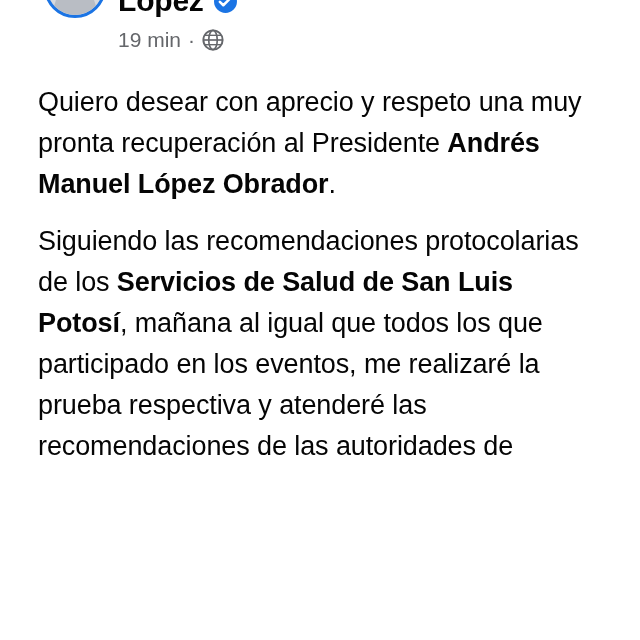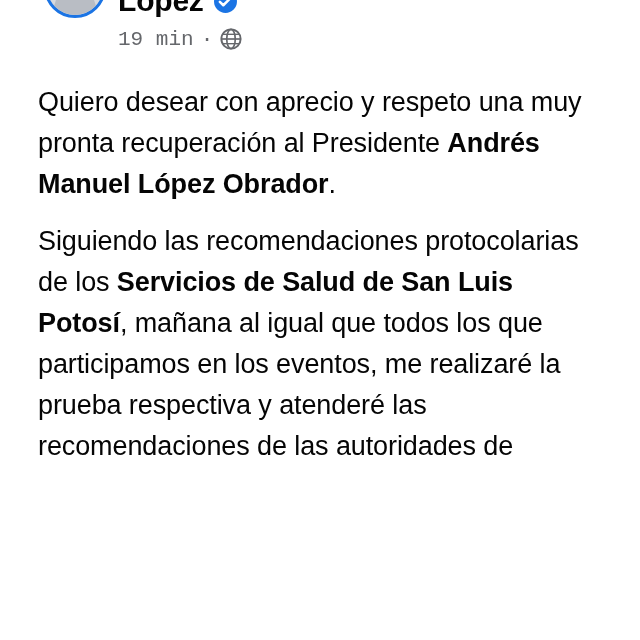--- a/index.html
+++ b/index.html
@@ -70,25 +70,25 @@
   }
   .verified {
     margin-left: 9px;
     width: 25px;
     height: 25px;
     flex: 0 0 auto;
     display: block;
   }
   .meta-row {
     display: flex;
+    align-items: center;
     margin-top: 10px;
     color: #65676b;
     font-size: 21px;
     line-height: 24px;
-    font-family: Liberation Mono, monospace;
   }
   .meta-dot {
     margin: 0 7px;
     color: #65676b;
     font-size: 21px;
   }
   .globe {
     width: 22px;
     height: 22px;
     display: block;
@@ -131,16 +131,16 @@
           <line x1="1.2" y1="8" x2="14.8" y2="8" stroke="#65676b" stroke-width="1.2"></line>
           <line x1="2.2" y1="4.6" x2="13.8" y2="4.6" stroke="#65676b" stroke-width="1"></line>
           <line x1="2.2" y1="11.4" x2="13.8" y2="11.4" stroke="#65676b" stroke-width="1"></line>
         </svg>
       </div>
     </div>
   </div>
 
   <div class="body" id="post-body">
       <div class="para"><span>Quiero desear con aprecio y respeto una muy pronta recuperación al Presidente </span><b>Andrés Manuel López Obrador</b><span>.</span></div>
-      <div class="para"><span>Siguiendo las recomendaciones protocolarias de los </span><b>Servicios de Salud de San Luis Potosí</b><span>, mañana al igual que todos los que  participamos en los eventos, me realizaré la prueba respectiva y atenderé  las recomendaciones de las autoridades de</span></div>
+      <div class="para"><span>Siguiendo las recomendaciones protocolarias de los </span><b>Servicios de Salud de San Luis Potosí</b><span>, mañana al igual que todos los que  participado en los eventos, me realizaré la prueba respectiva y atenderé  las recomendaciones de las autoridades de</span></div>
     </div>
 
 </div>
 
 </body></html>

